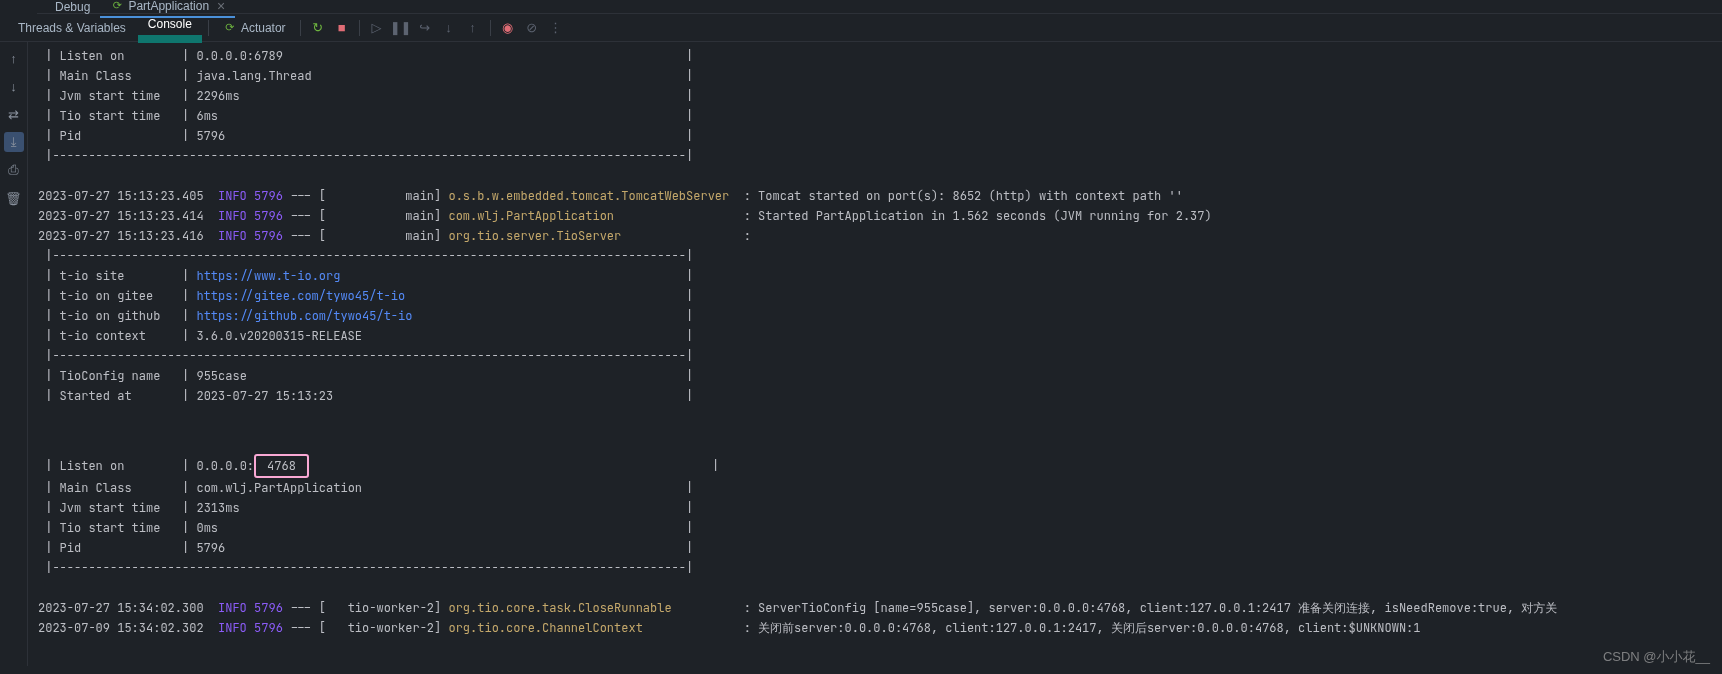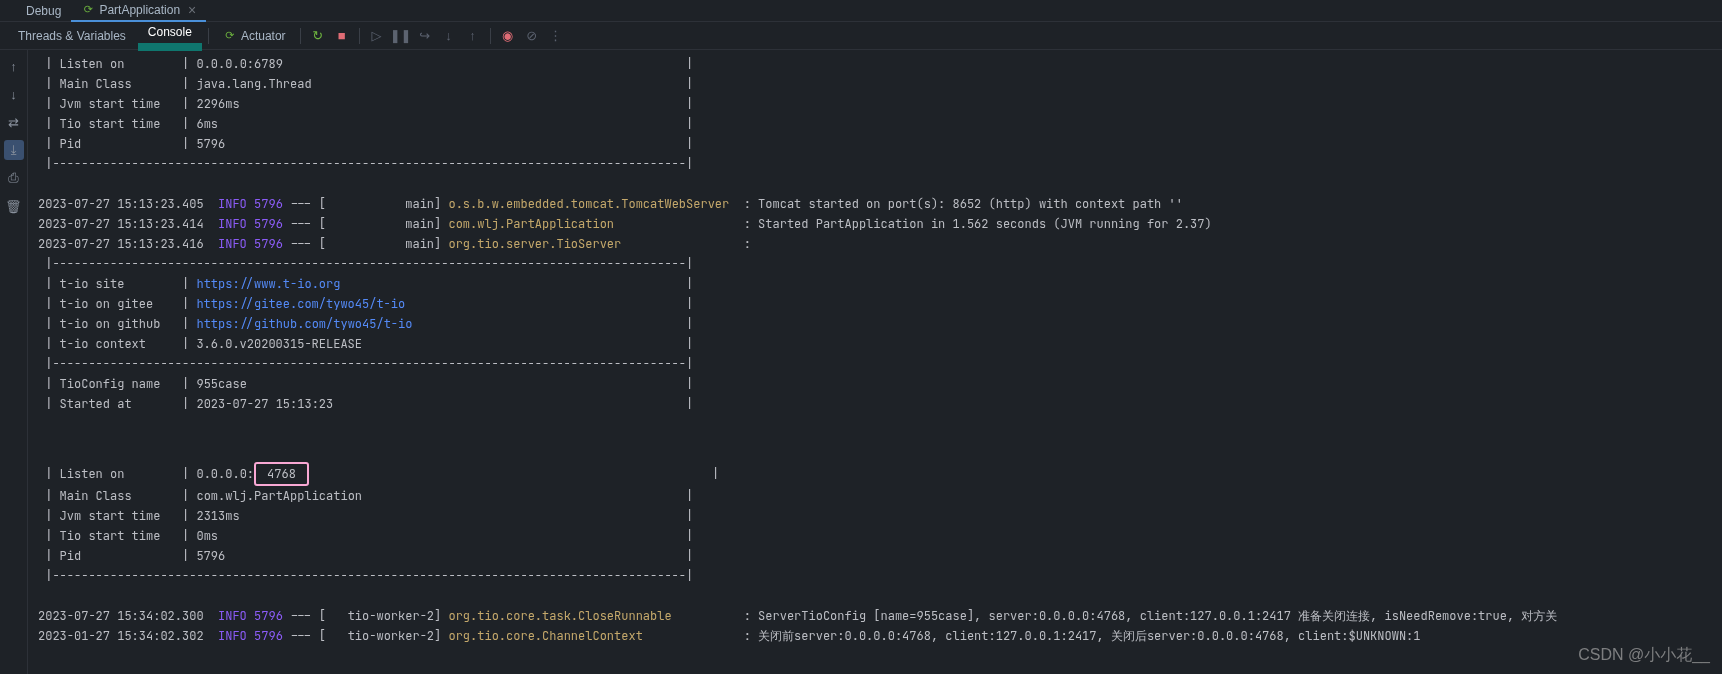--- a/index.html
+++ b/index.html
@@ -9,24 +9,25 @@
       font-family: "Segoe UI", Arial, sans-serif;
       font-size: 13px;
       width: 1722px;
       height: 674px;
       overflow: hidden;
       position: relative;
     }
     .top-tabs {
       display: flex;
       align-items: center;
-      height: 22px;
+      height: 14px;
       background: #1e2227;
       border-bottom: 1px solid #2d3138;
-      padding-left: 16px;
+      padding-left: 8px;
+      margin-left: 37px;
     }
     .top-tab {
       padding: 2px 10px;
       color: #a9b7c6;
       cursor: pointer;
       display: flex;
       align-items: center;
       gap: 4px;
       font-size: 12px;
     }
@@ -133,21 +134,21 @@
       border-radius: 3px;
       padding: 0 11px;
       display: inline-block;
       margin-top: 48px;
     }
     .watermark {
       position: absolute;
       right: 12px;
       bottom: 8px;
       color: #a6a6a6;
-      font-size: 16px;
+      font-size: 13px;
       font-family: sans-serif;
       opacity: 0.7;
     }
   </style>
 </head>
 <body>
 
 <div class="top-tabs">
   <div class="top-tab">
     <span>Debug</span>
@@ -210,16 +211,16 @@
  | <span>TioConfig name</span>   | <span>955case</span>                                                             |
  | <span>Started at</span>       | <span>2023-07-27 15:13:23</span>                                                 |
  | <span>Listen on</span>        | <span>0.0.0.0:</span><span class="red-box">4768</span>                                                        |
  | <span>Main Class</span>       | <span>com.wlj.PartApplication</span>                                             |
  | <span>Jvm start time</span>   | <span>2313ms</span>                                                              |
  | <span>Tio start time</span>   | <span>0ms</span>                                                                 |
  | <span>Pid</span>              | <span>5796</span>                                                                |
  <span>|----------------------------------------------------------------------------------------|</span>
 
 <span>2023-07-27 15:34:02.300</span>  <span class="info">INFO</span> <span class="info">5796</span> <span>---</span> <span>[   tio-worker-2]</span> <span class="class1">org.tio.core.task.CloseRunnable         </span> <span>: ServerTioConfig [name=955case], server:0.0.0.0:4768, client:127.0.0.1:2417 准备关闭连接, isNeedRemove:true, 对方关</span>
-<span>2023-01-27 15:34:02.302</span>  <span class="info">INFO</span> <span class="info">5796</span> <span>---</span> <span>[   tio-worker-2]</span> <span class="class2">org.tio.core.ChannelContext             </span> <span>: 关闭前server:0.0.0.0:4768, client:127.0.0.1:2417, 关闭后server:0.0.0.0:4768, client:$UNKNOWN:1</span></div>
+<span>2023-07-09 15:34:02.302</span>  <span class="info">INFO</span> <span class="info">5796</span> <span>---</span> <span>[   tio-worker-2]</span> <span class="class2">org.tio.core.ChannelContext             </span> <span>: 关闭前server:0.0.0.0:4768, client:127.0.0.1:2417, 关闭后server:0.0.0.0:4768, client:$UNKNOWN:1</span></div>
 </div>
 
 <div class="watermark">CSDN @小小花__</div>
 
 </body></html>

